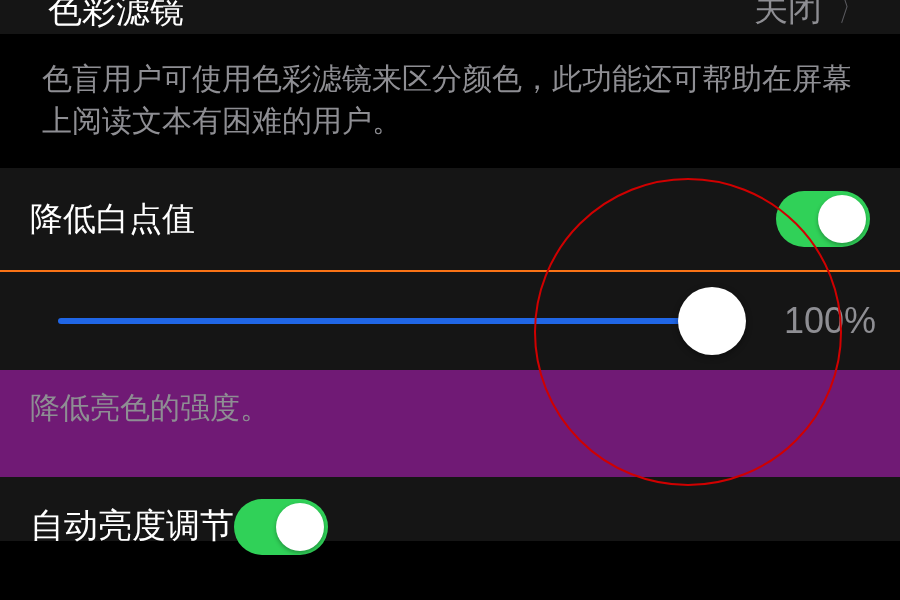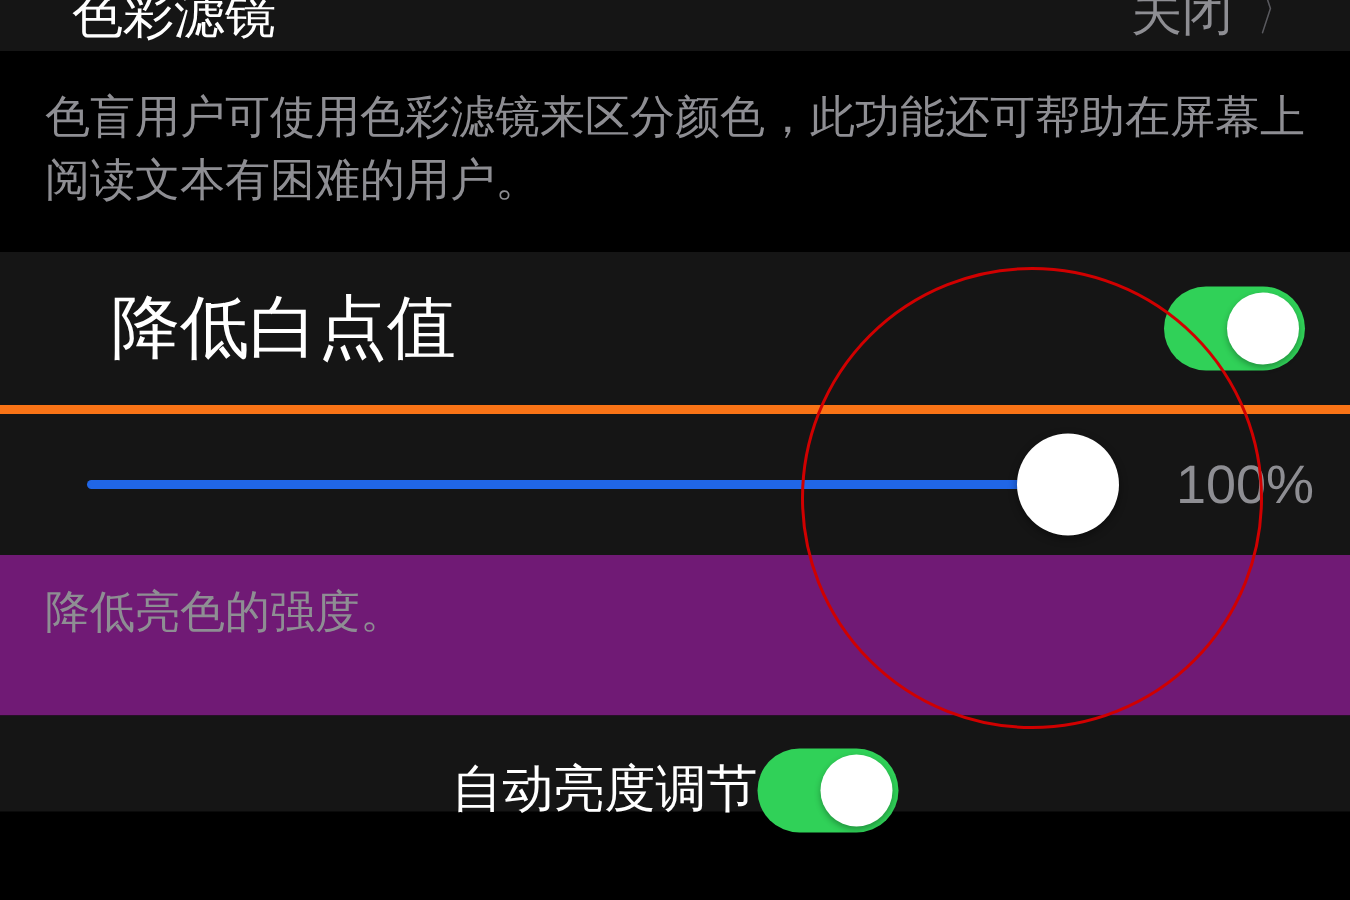--- a/index.html
+++ b/index.html
@@ -44,33 +44,33 @@
       color: #5a5a5f;
       font-size: 38px;
       line-height: 20px;
       font-weight: 300;
       transform: scaleX(0.7);
       margin-top: -2px;
     }
     .description {
       background: #000;
       padding: 24px 30px 26px 30px;
+      margin-left: 12px;
     }
     .description-text {
       color: #8e8e93;
       font-size: 30px;
       line-height: 42px;
     }
     .row-whitepoint {
       height: 102px;
       justify-content: space-between;
     }
     .row-whitepoint .label {
-      font-size: 46px;
-      margin-left: 44px;
+      font-size: 33px;
     }
     .toggle {
       position: relative;
       width: 94px;
       height: 56px;
       background: #30d158;
       border-radius: 28px;
       cursor: pointer;
     }
     .toggle-knob {
@@ -82,21 +82,21 @@
       background: #fff;
       border-radius: 50%;
       box-shadow: 0 2px 4px rgba(0,0,0,0.3);
     }
     .row-slider {
       background: #151515;
       height: 100px;
       display: flex;
       align-items: center;
       padding: 0 24px 0 58px;
-      border-top: 6px solid #f97316;
+      border-top: 2px solid #f97316;
       gap: 18px;
     }
     .slider-track {
       position: relative;
       flex: 1;
       height: 6px;
       background: #2066e6;
       border-radius: 3px;
     }
     .slider-thumb {
@@ -120,21 +120,21 @@
     .description-small {
       background: #701a75;
       padding: 18px 30px 48px 30px;
     }
     .description-small-text {
       color: #8e8e93;
       font-size: 30px;
     }
     .row-auto-brightness {
       height: 64px;
-      justify-content: center;
+      justify-content: flex-start;
       align-items: flex-start;
       padding-top: 26px;
     }
     .row-auto-brightness .label {
       font-size: 34px;
     }
     .row-auto-brightness .toggle {
       margin-top: -4px;
     }
     .highlight-circle {

